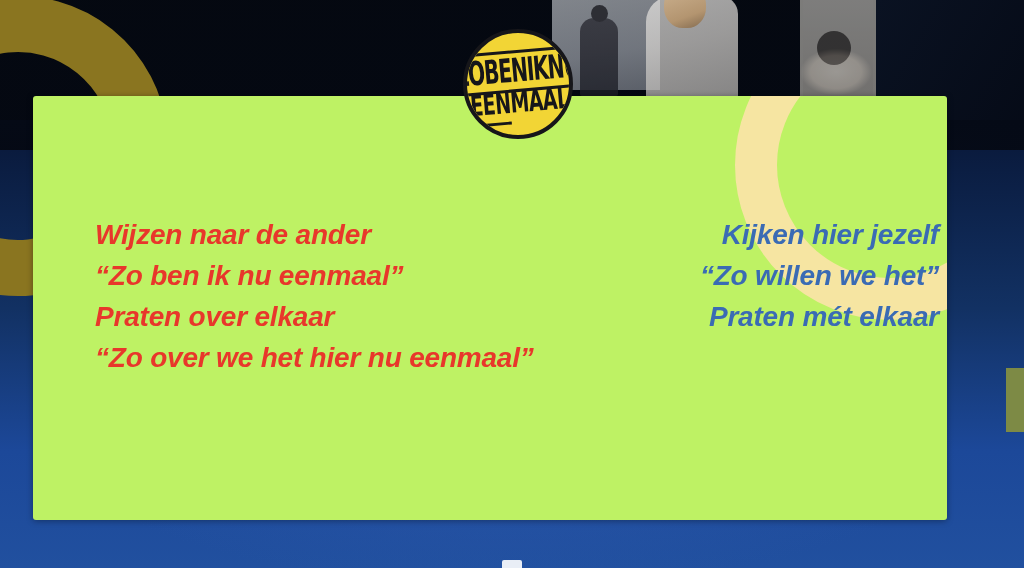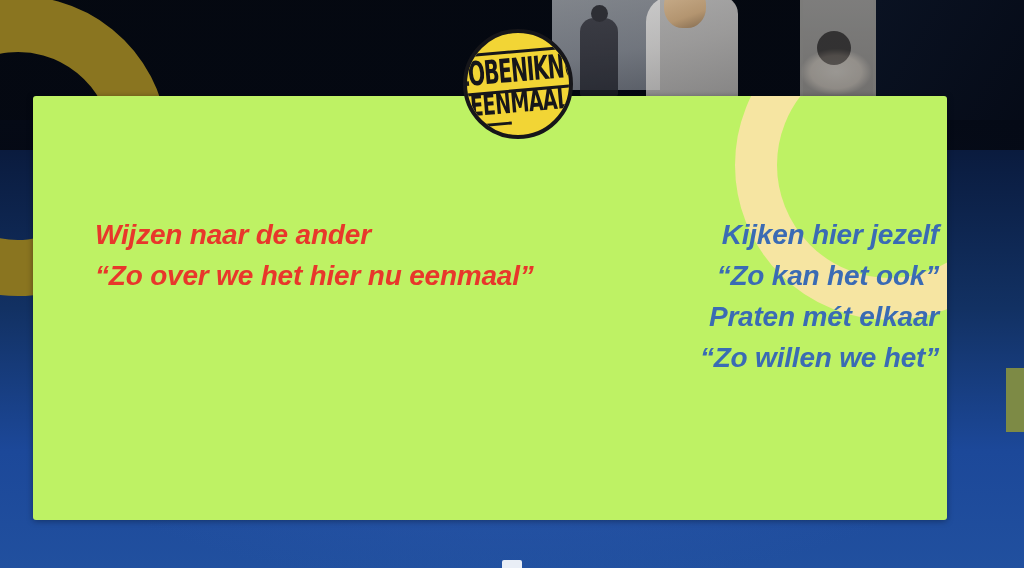--- a/index.html
+++ b/index.html
@@ -253,28 +253,29 @@
   <div class="olive-arc"></div>
   <div class="olive-band-right"></div>
 
   <div class="card">
     <div class="yellow-ring"></div>
 
     <div class="columns">
 
       <div class="col col-left">
         <div class="line">Wijzen naar de ander</div>
+        <div class="line">“Zo ben ik nu eenmaal”</div>
+        <div class="line">Praten over elkaar</div>
         <div class="line">“Zo over we het hier nu eenmaal”</div>
       </div>
 
       <div class="col col-right">
         <div class="line">Kijken hier jezelf</div>
-        <div class="line">“Zo kan het ook”</div>
+        <div class="line">“Zo willen we het”</div>
         <div class="line">Praten mét elkaar</div>
-        <div class="line">“Zo willen we het”</div>
       </div>
 
     </div>
   </div>
 
   <div class="logo">
     <div class="logo-inner">
       <span class="logo-l1">ZOBENIKNU</span>
       <span class="logo-l2"><span class="een">EEN</span><span>MAAL</span></span>
     </div>

